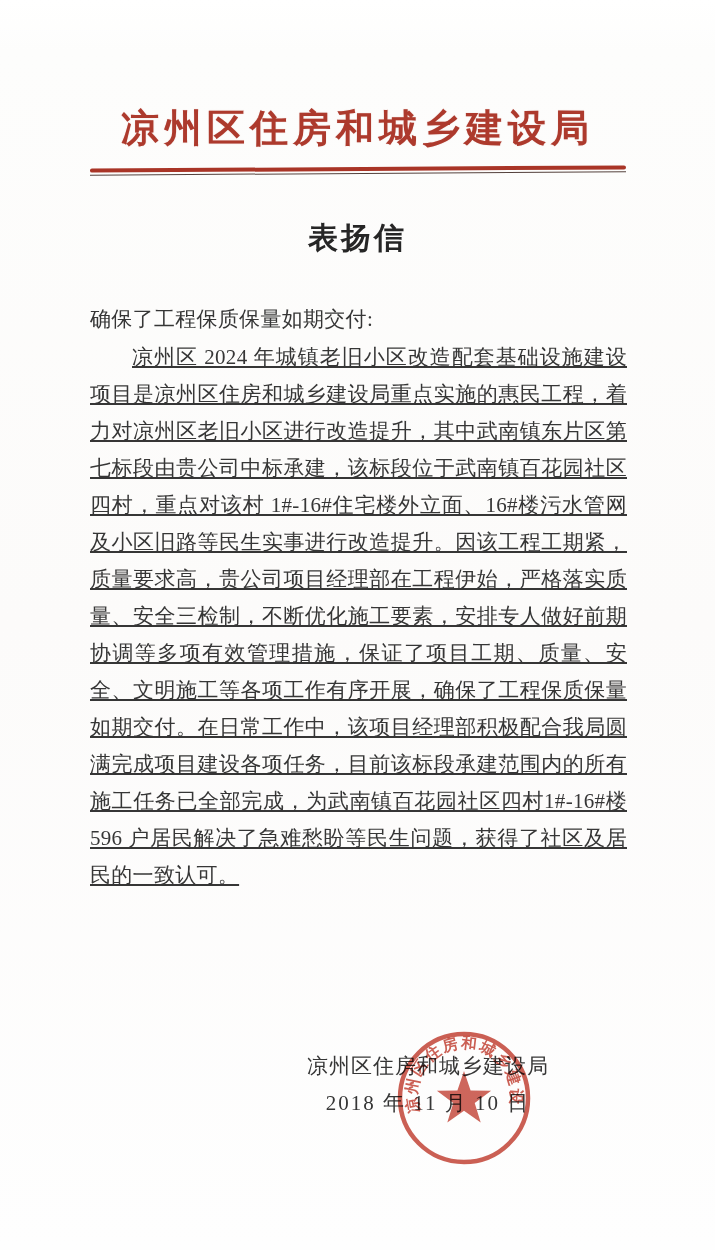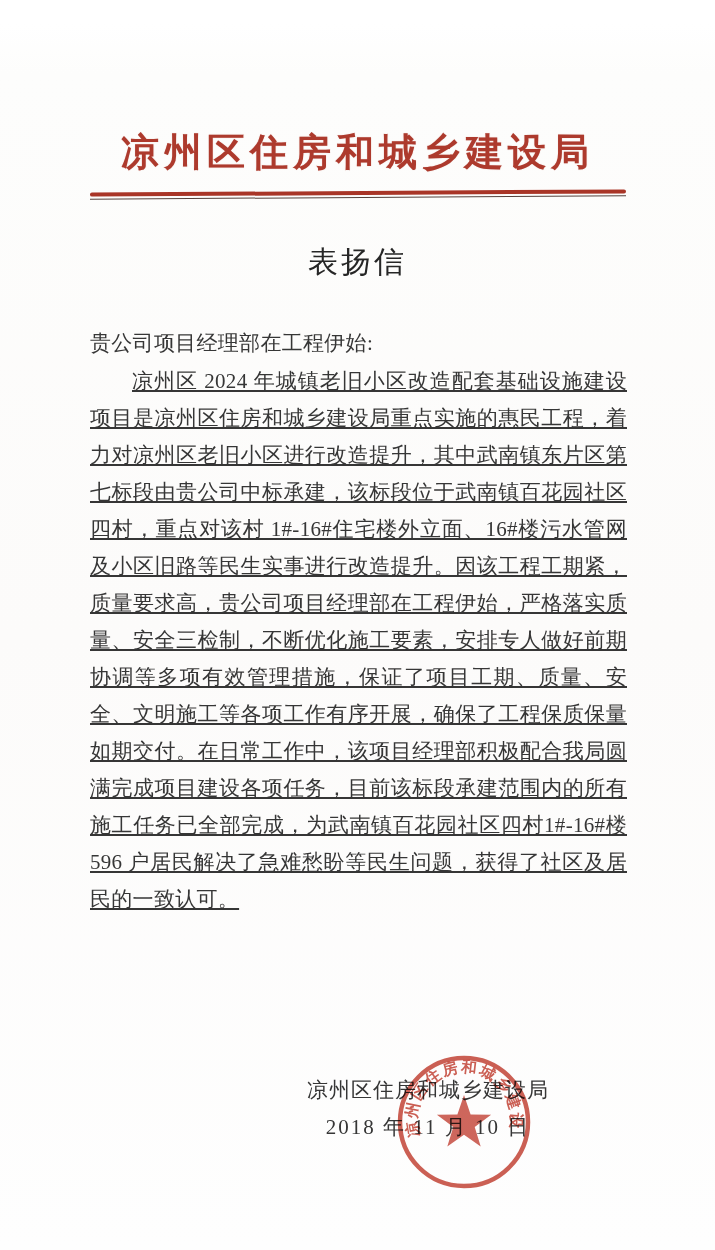--- a/index.html
+++ b/index.html
@@ -11,21 +11,20 @@
     width: 715px;
     height: 1250px;
     position: relative;
     overflow: hidden;
     font-family: "Liberation Serif", "DejaVu Serif", serif;
   }
   .page {
     position: absolute;
     inset: 0;
     background: linear-gradient(180deg, #ffffff 0%, #fdfdfc 4%, #fcfbfa 50%, #fefefe 100%);
-    margin-top: 24px;
   }
   .letterhead-title {
     margin-top: 103px;
     text-align: center;
     font-size: 38px;
     font-weight: 700;
     letter-spacing: 5px;
     color: #ad3a2d;
     text-shadow: 0 0 1px rgba(173,58,45,.35);
   }
@@ -41,21 +40,21 @@
   }
   .title-rule .rule-dark {
     height: 1.5px;
     margin-top: 1.5px;
     background: #54413c;
   }
   .subject {
     margin-top: 44px;
     text-align: center;
     font-size: 30px;
-    font-weight: 400;
+    font-weight: 700;
     letter-spacing: 3px;
     color: #262626;
   }
   .body-text {
     margin: 42px 88px 0 90px;
     color: #363636;
     font-size: 21px;
     line-height: 37px;
     letter-spacing: 0.3px;
   }
@@ -100,21 +99,21 @@
   <div class="letterhead-title">凉州区住房和城乡建设局</div>
 
   <div class="title-rule">
     <div class="rule-red"></div>
     <div class="rule-dark"></div>
   </div>
 
   <div class="subject">表扬信</div>
 
   <div class="body-text">
-    <div class="salutation">贵公司项目经理部在工程伊始:</div>
+    <div class="salutation">确保了工程保质保量如期交付:</div>
     <p class="para">凉州区 2024 年城镇老旧小区改造配套基础设施建设项目是凉州区住房和城乡建设局重点实施的惠民工程，着力对凉州区老旧小区进行改造提升，其中武南镇东片区第七标段由贵公司中标承建，该标段位于武南镇百花园社区四村，重点对该村 1#-16#住宅楼外立面、16#楼污水管网及小区旧路等民生实事进行改造提升。因该工程工期紧，质量要求高，贵公司项目经理部在工程伊始，严格落实质量、安全三检制，不断优化施工要素，安排专人做好前期协调等多项有效管理措施，保证了项目工期、质量、安全、文明施工等各项工作有序开展，确保了工程保质保量如期交付。在日常工作中，该项目经理部积极配合我局圆满完成项目建设各项任务，目前该标段承建范围内的所有施工任务已全部完成，为武南镇百花园社区四村1#-16#楼 596 户居民解决了急难愁盼等民生问题，获得了社区及居民的一致认可。</p>
   </div>
 
   <div class="signature-block">
     <div class="signature-org">凉州区住房和城乡建设局</div>
     <div class="signature-date">2018 年 11 月 10 日</div>
   </div>
 
   <svg class="seal" viewBox="0 0 166 166">
 

